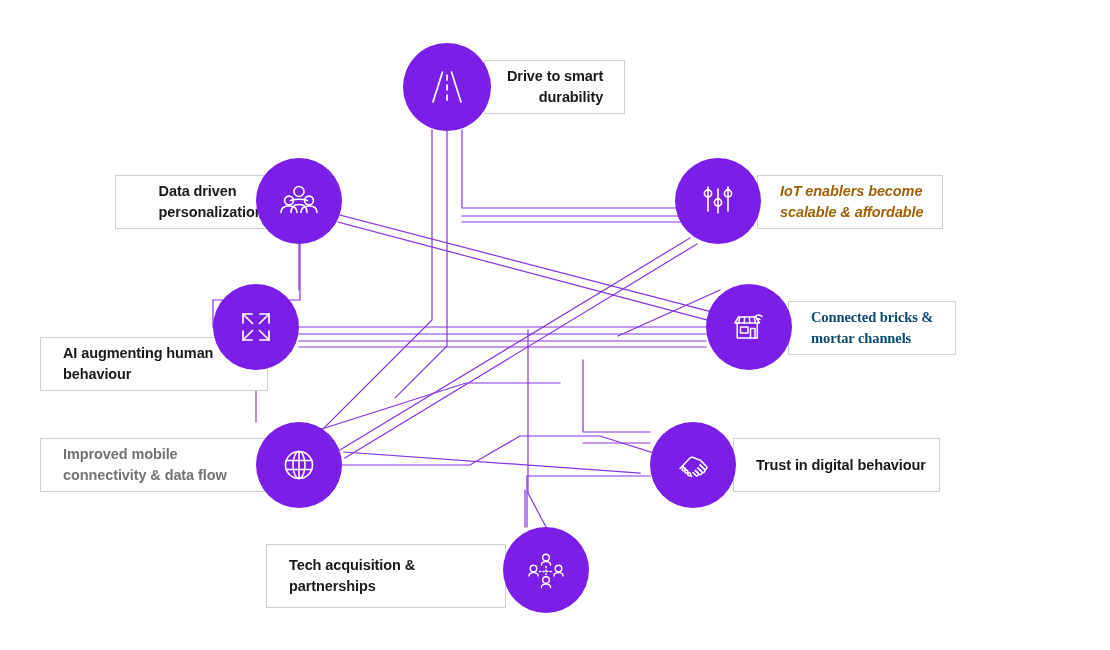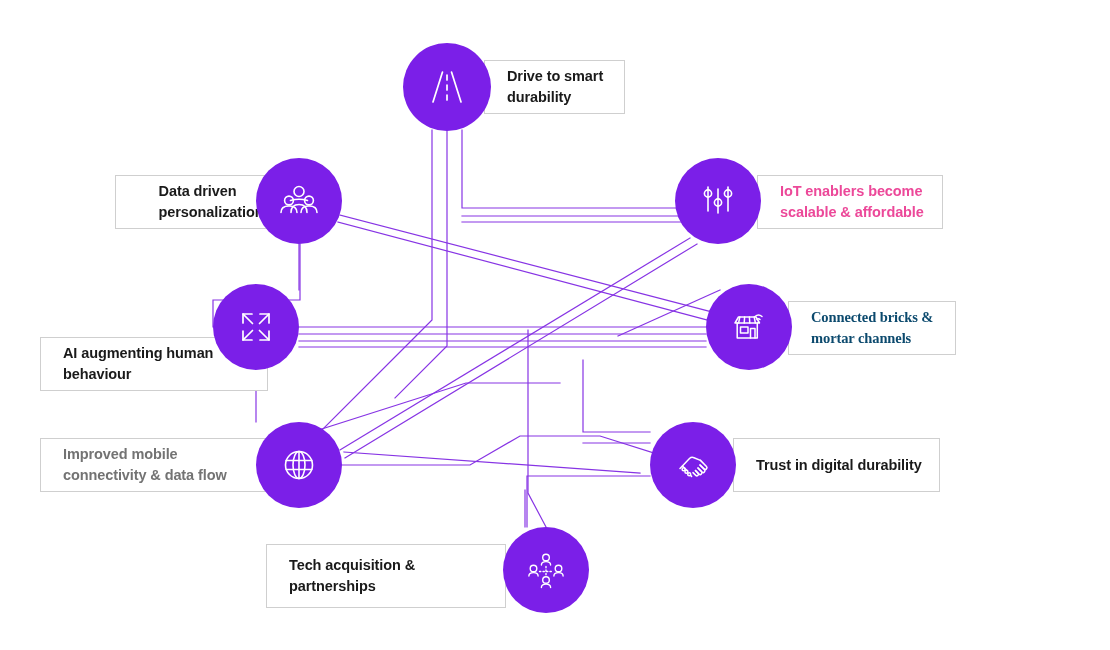--- a/index.html
+++ b/index.html
@@ -78,21 +78,21 @@
       <path d="M 342 465 L 470 465 L 520 436 L 600 436 L 660 455" fill="none" stroke="#8734E4" stroke-width="1.2" stroke-linecap="square" stroke-linejoin="miter"></path>
       <path d="M 344 452 L 640 473" fill="none" stroke="#8734E4" stroke-width="1.2" stroke-linecap="square" stroke-linejoin="miter"></path>
       <path d="M 528 330 L 528 493 L 546 527" fill="none" stroke="#8734E4" stroke-width="1.2" stroke-linecap="square" stroke-linejoin="miter"></path>
       <path d="M 583 360 L 583 432 L 650 432" fill="none" stroke="#8734E4" stroke-width="1.2" stroke-linecap="square" stroke-linejoin="miter"></path>
       <path d="M 583 443 L 650 443" fill="none" stroke="#8734E4" stroke-width="1.2" stroke-linecap="square" stroke-linejoin="miter"></path>
       <path d="M 525 490 L 525 527" fill="none" stroke="#8734E4" stroke-width="1.2" stroke-linecap="square" stroke-linejoin="miter"></path>
       <path d="M 650 476 L 527 476 L 527 527" fill="none" stroke="#8734E4" stroke-width="1.2" stroke-linecap="square" stroke-linejoin="miter"></path>
       <path d="M 618 336 L 720 290" fill="none" stroke="#8734E4" stroke-width="1.2" stroke-linecap="square" stroke-linejoin="miter"></path>
     </svg>
 
-  <div class="label-box" style="left: 484px; top: 60px; width: 141px; height: 54px; border-color: rgb(207, 207, 207);">
+  <div class="label-box" style="left: 484px; top: 60px; width: 141px; height: 54px; border-color: rgb(207, 207, 207); text-align: right;">
     <div class="label-text" style="color: rgb(26, 26, 26);">Drive to smart<br>durability</div>
   </div>
   <div class="node" style="left: 403px; top: 43px; width: 88px; height: 88px; background: rgb(123, 31, 232);">
     <span>
       <svg width="46" height="46" viewBox="0 0 46 46" fill="none" stroke="#ffffff" stroke-width="1.7" stroke-linecap="round" stroke-linejoin="round">
         <path d="M18.5 8 L9 38"></path>
         <path d="M27.5 8 L37 38"></path>
         <path d="M23 11 L23 16 M23 21 L23 26 M23 31 L23 36" stroke-dasharray="0"></path>
       </svg>
     </span>
@@ -109,21 +109,21 @@
         <circle cx="33" cy="22.5" r="4.4"></circle>
         <path d="M14.5 22.5 Q23 20 31.5 22.5"></path>
         <path d="M5 34.5 Q5 28 13 28 Q21 28 21 34.5"></path>
         <path d="M25 34.5 Q25 28 33 28 Q41 28 41 34.5"></path>
         <path d="M15 34.5 Q15 26.5 23 26.5 Q31 26.5 31 34.5"></path>
       </svg>
     </span>
   </div>
 
   <div class="label-box" style="left: 757px; top: 175px; width: 186px; height: 54px; border-color: rgb(207, 207, 207);">
-    <div class="label-text" style="color: #ec4899;">IoT enablers become<br>scalable &amp; affordable</div>
+    <div class="label-text" style="color: #a16207; font-style: italic;">IoT enablers become<br>scalable &amp; affordable</div>
   </div>
   <div class="node" style="left: 675px; top: 158px; width: 86px; height: 86px; background: rgb(123, 31, 232);">
     <span>
       <svg width="46" height="46" viewBox="0 0 46 46" fill="none" stroke="#ffffff" stroke-width="1.6" stroke-linecap="round" stroke-linejoin="round">
         <path d="M13 9 L13 33"></path>
         <path d="M23 11 L23 35"></path>
         <path d="M33 9 L33 33"></path>
         <circle cx="13" cy="15.5" r="3.6"></circle>
         <circle cx="23" cy="24.5" r="3.6"></circle>
         <circle cx="33" cy="15.5" r="3.6"></circle>
@@ -176,21 +176,21 @@
         <circle cx="23" cy="23" r="13.5"></circle>
         <ellipse cx="23" cy="23" rx="6" ry="13.5"></ellipse>
         <path d="M10.2 18.5 L35.8 18.5"></path>
         <path d="M10.2 27.5 L35.8 27.5"></path>
         <path d="M23 9.5 L23 36.5"></path>
       </svg>
     </span>
   </div>
 
   <div class="label-box" style="left: 733px; top: 438px; width: 207px; height: 54px; border-color: rgb(207, 207, 207);">
-    <div class="label-text" style="color: rgb(26, 26, 26);">Trust in digital durability</div>
+    <div class="label-text" style="color: rgb(26, 26, 26);">Trust in digital behaviour</div>
   </div>
   <div class="node" style="left: 650px; top: 422px; width: 86px; height: 86px; background: rgb(123, 31, 232);">
     <span>
       <svg width="48" height="48" viewBox="0 0 48 48" fill="none" stroke="#ffffff" stroke-width="1.5" stroke-linecap="round" stroke-linejoin="round">
         <path d="M11 27.5 L20.5 17.5 Q22.5 15.6 25 16.7 L31.5 19.4"></path>
         <path d="M31.5 19.4 L37.5 25.5 Q38.6 26.7 37.4 27.9 Q36.2 29.1 35 27.9 L31 24"></path>
         <path d="M31 24 L35.5 28.6 Q36.6 29.8 35.4 31 Q34.2 32.2 33 31 L29 27"></path>
         <path d="M29 27 L32.5 30.6 Q33.6 31.8 32.4 33 Q31.2 34.2 30 33 L26.5 29.6"></path>
         <path d="M26.5 29.6 L29 32.2 Q30 33.3 28.9 34.4 Q27.8 35.4 26.8 34.4 L24 31.6"></path>
         <path d="M13.5 25 L18 29.5"></path>

